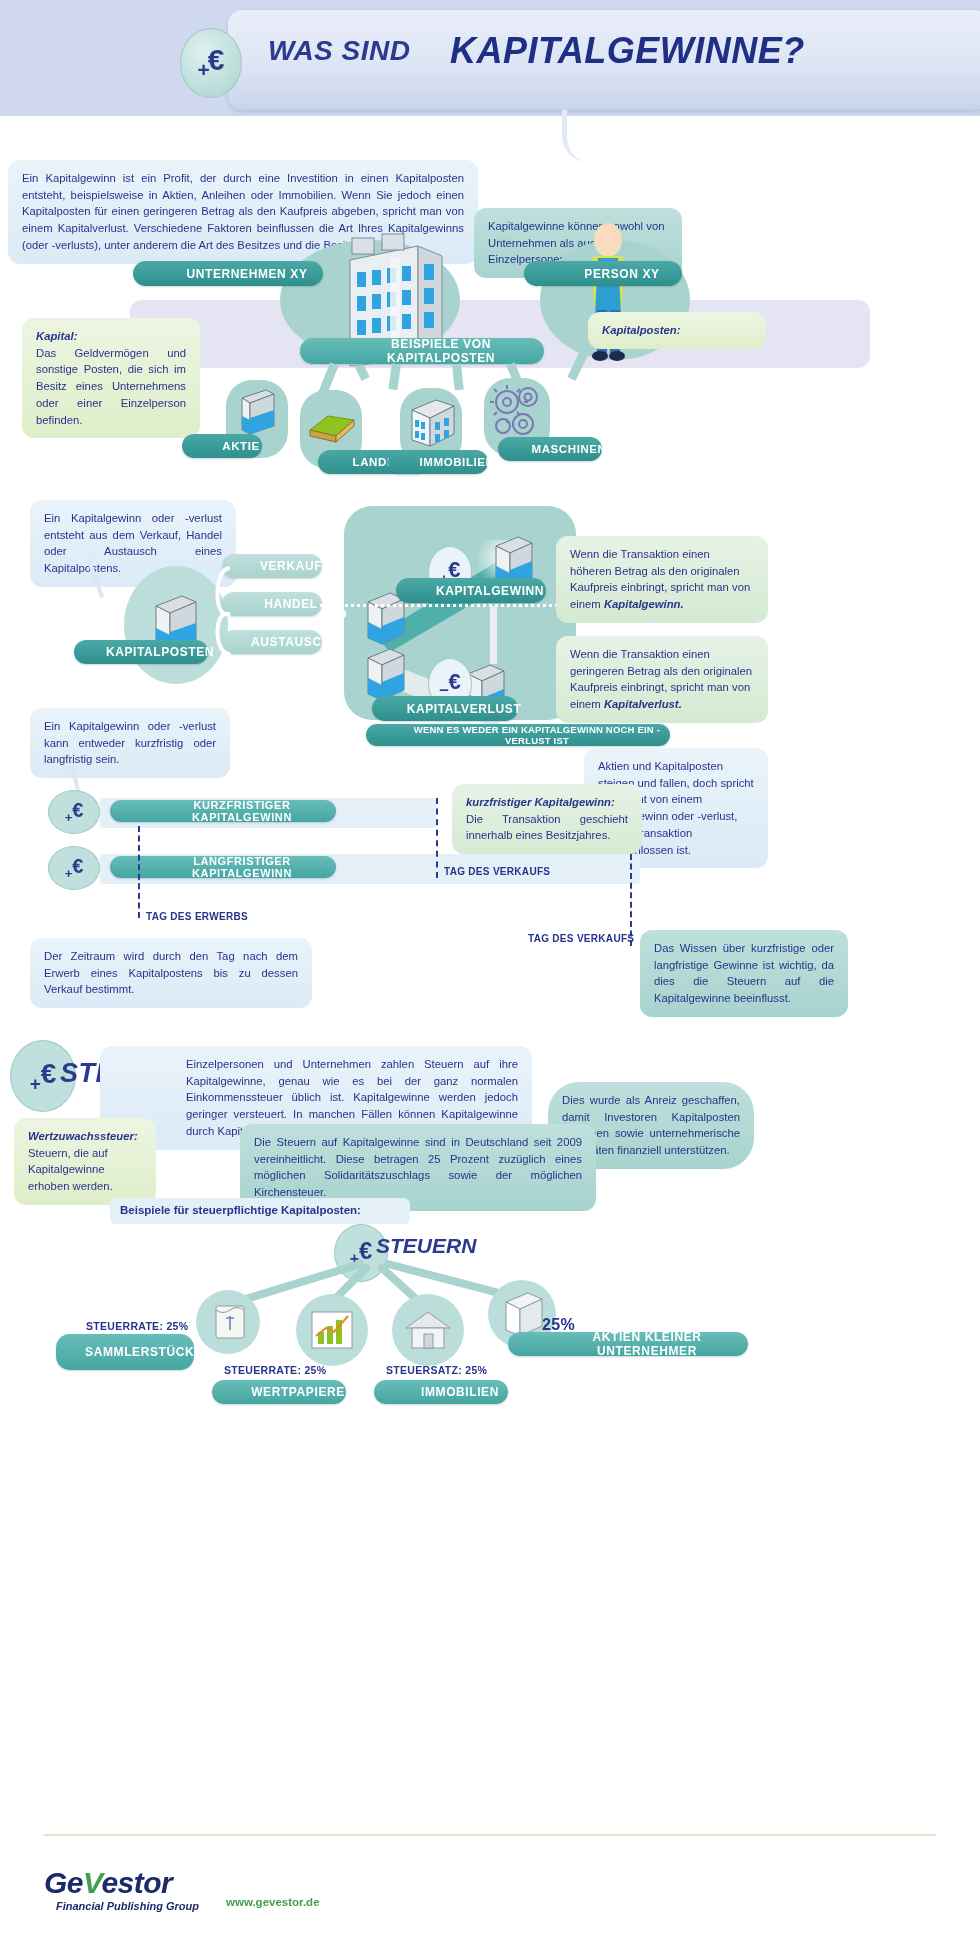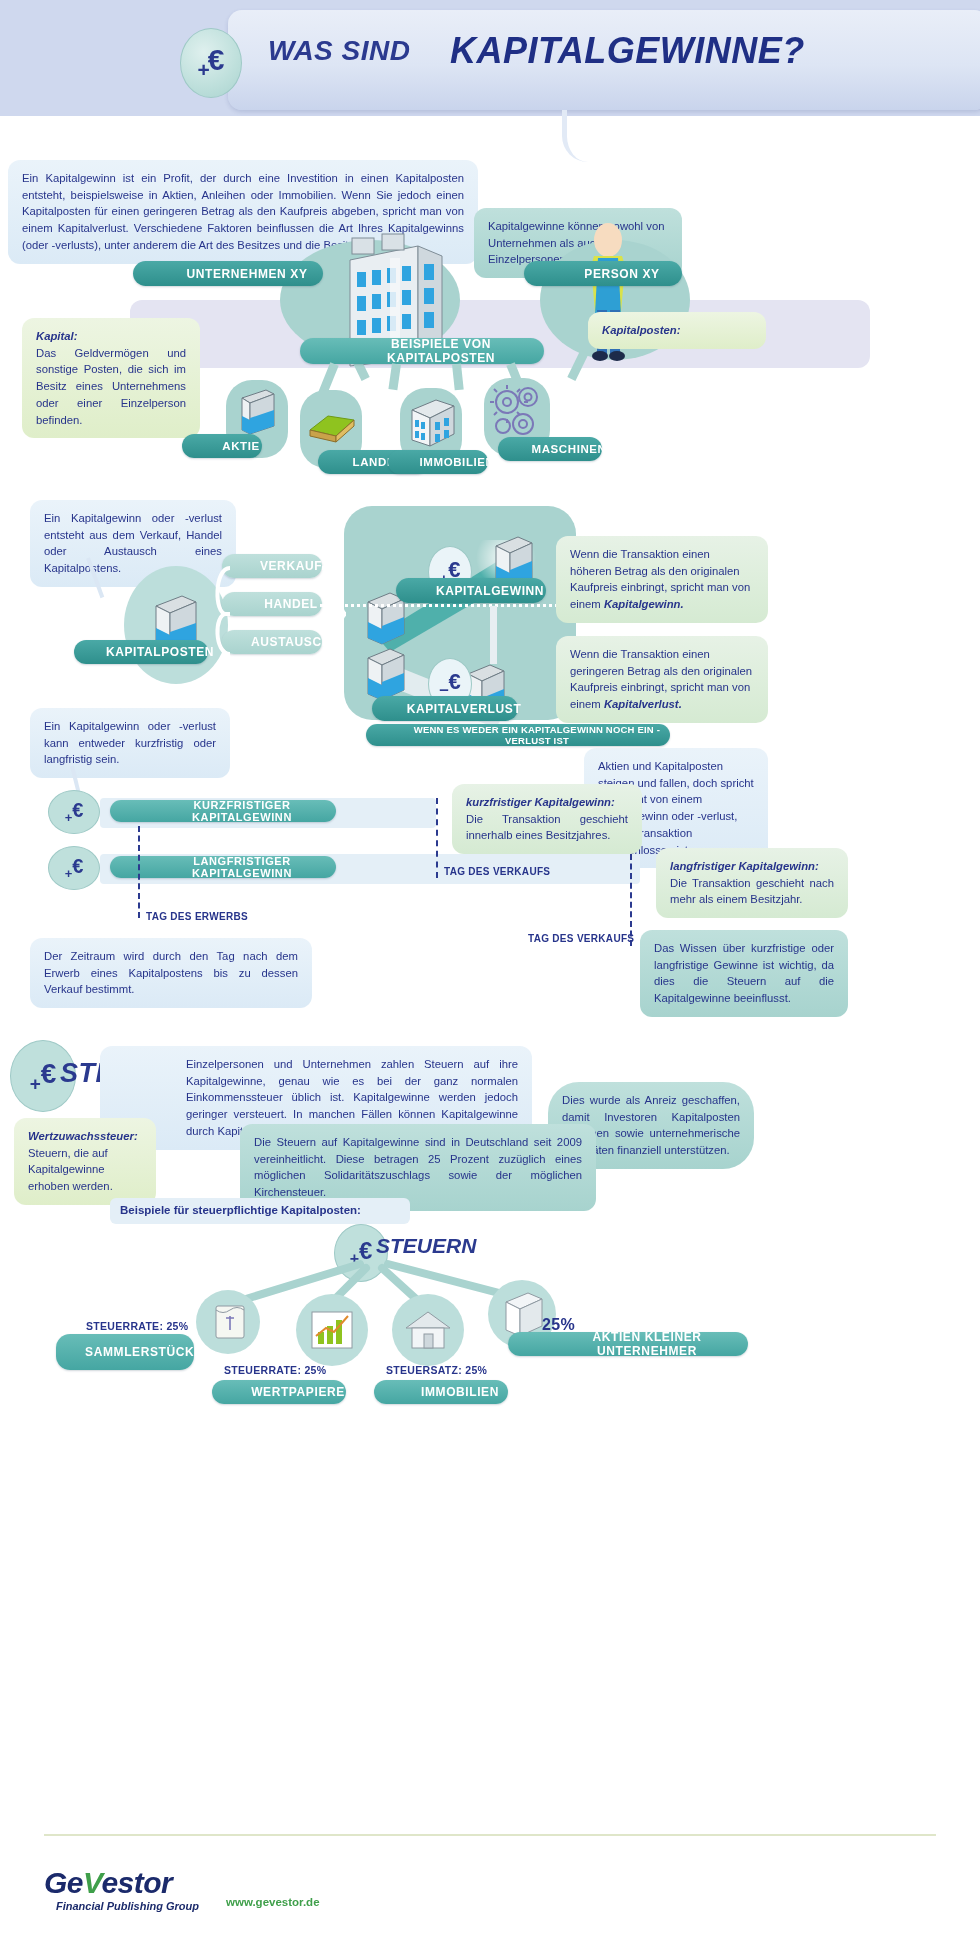--- a/index.html
+++ b/index.html
@@ -369,24 +369,20 @@
 
   <div class="abs lbl" style="left:146px;top:911px;">TAG DES ERWERBS</div>
   <div class="abs lbl" style="left:444px;top:866px;">TAG DES VERKAUFS</div>
   <div class="abs lbl" style="left:528px;top:933px;">TAG DES VERKAUFS</div>
 
   <div class="abs bub bub-green2" style="left:452px;top:784px;width:190px;">
     <div style="font-weight:bold;font-style:italic;">kurzfristiger Kapitalgewinn:</div>
     <div class="just">Die Transaktion geschieht innerhalb eines Besitzjahres.</div>
   </div>
 
-  <div class="abs bub bub-green2" style="left:656px;top:848px;width:192px;">
-    <div style="font-weight:bold;font-style:italic;">langfristiger Kapitalgewinn:</div>
-    <div class="just">Die Transaktion geschieht nach mehr als einem Besitzjahr.</div>
-  </div>
 
   <div class="abs bub bub-blue just" style="left:30px;top:938px;width:282px;">Der Zeitraum wird durch den Tag nach dem Erwerb eines Kapitalpostens bis zu dessen Verkauf bestimmt.</div>
 
   <div class="abs bub bub-teal just" style="left:640px;top:930px;width:208px;">Das Wissen über kurzfristige oder langfristige Gewinne ist wichtig, da dies die Steuern auf die Kapitalgewinne beeinflusst.</div>
 
   <div class="abs" style="left:10px;top:1040px;width:66px;height:72px;border-radius:50%;background:#bfe0dc;border:1px solid #9ec9c6;">
     <div class="coin-glyph">
       <span style="font-size:19px;position:relative;top:8px;">+</span>
       <span style="font-size:28px;position:relative;top:-2px;">€</span>
     </div>

